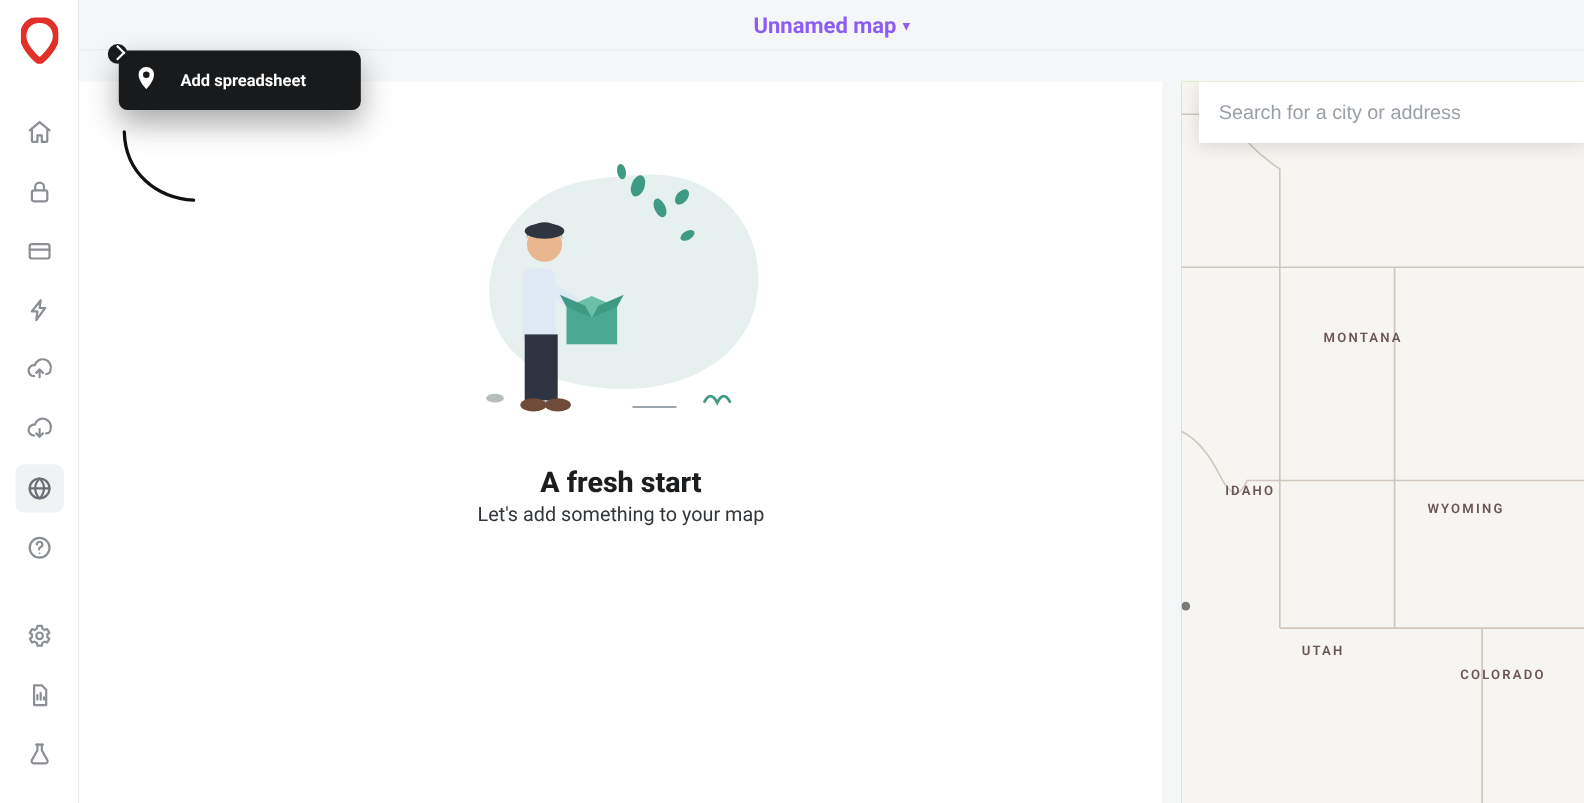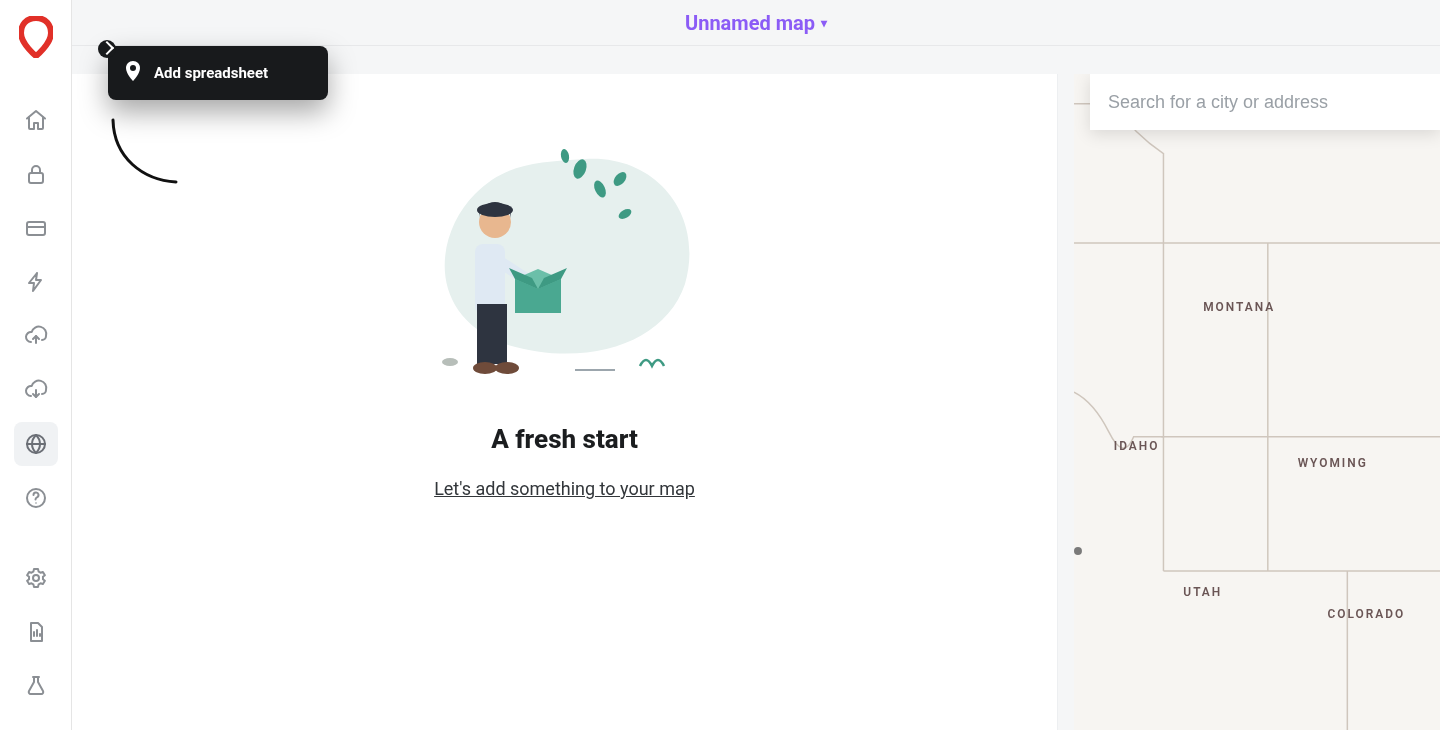--- a/index.html
+++ b/index.html
@@ -55,41 +55,41 @@
 .dropdown-pointer {
   position: absolute; left: 98px; top: 40px; width: 18px; height: 18px;
   background: #181a1c; border-radius: 50%; z-index: 21;
 }
 .dropdown-pointer::after{
   content:""; position:absolute; left:4px; top:3px; width:8px; height:8px;
   border-right:2px solid #fff; border-bottom:2px solid #fff;
   transform: rotate(-45deg);
 }
 .dropdown .item {
-  display: flex; align-items: center; gap: 12px;
+  display: flex; align-items: center; gap: 22px;
   padding: 8px 10px; color: #fff; font-weight: 700; font-size: 15px;
   border-radius: 6px; cursor: pointer;
 }
 .dropdown .item.highlight {
   outline: 3px solid #f4e641; outline-offset: 0; border-radius: 6px;
 }
 
 
 .annotation-curve {
   position: absolute; left: 108px; top: 118px; z-index: 19; pointer-events:none;
 }
 
 
 .empty-state {
   position: absolute; left: 50%; top: 60px; transform: translateX(-50%);
   width: 520px; text-align: center;
 }
 .illus { width: 300px; height: 260px; margin: 0 auto 30px; position: relative; }
-.empty-state h2 { font-size: 26px; font-weight: 800; color: #1b1d1f; margin-bottom: 24px; }
-.empty-state p  { font-size: 18px; color: #32363a; text-decoration: underline; }
+.empty-state h2 { font-size: 26px; font-weight: 800; color: #1b1d1f; margin-bottom: 4px; }
+.empty-state p  { font-size: 18px; color: #32363a; }
 
 
 .searchbox {
   position: absolute; left: 16px; right: 0; top: 0;
   height: 56px; background: #fff; display:flex; align-items:center; padding: 0 18px;
   box-shadow: 0 4px 16px rgba(0,0,0,0.12);
 }
 .searchbox input {
   border: none; outline: none; width: 100%; font-size: 18px; color:#6d28d9;
 }

